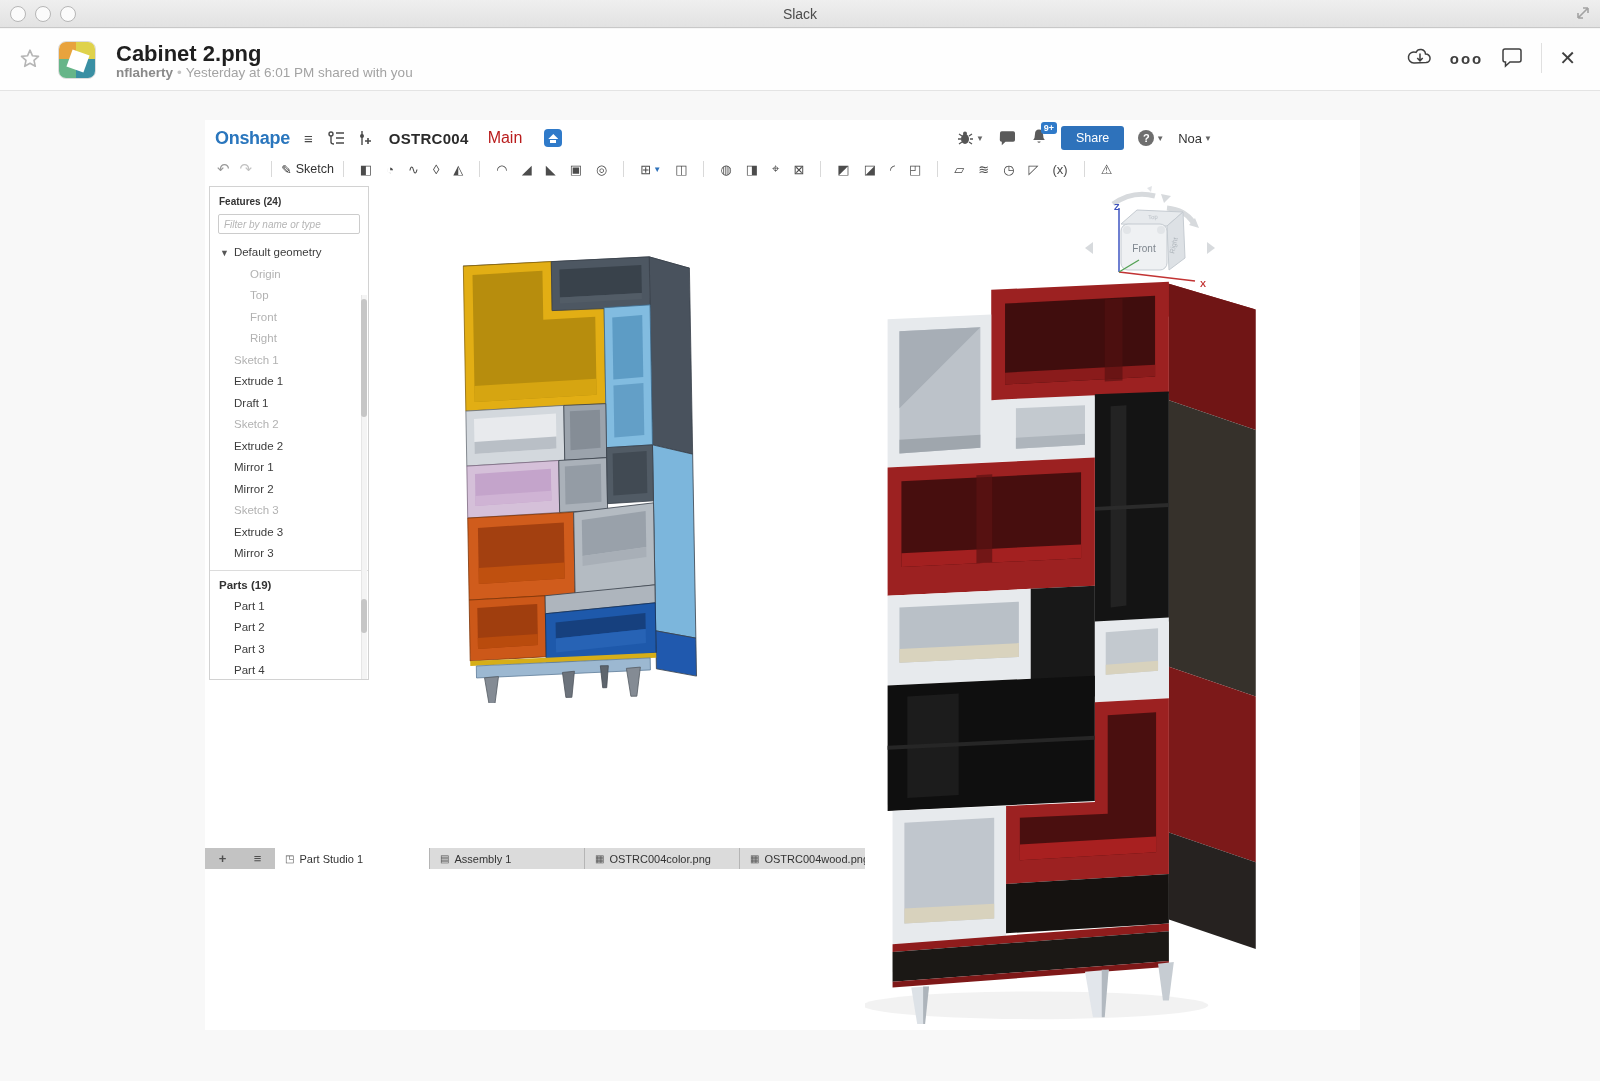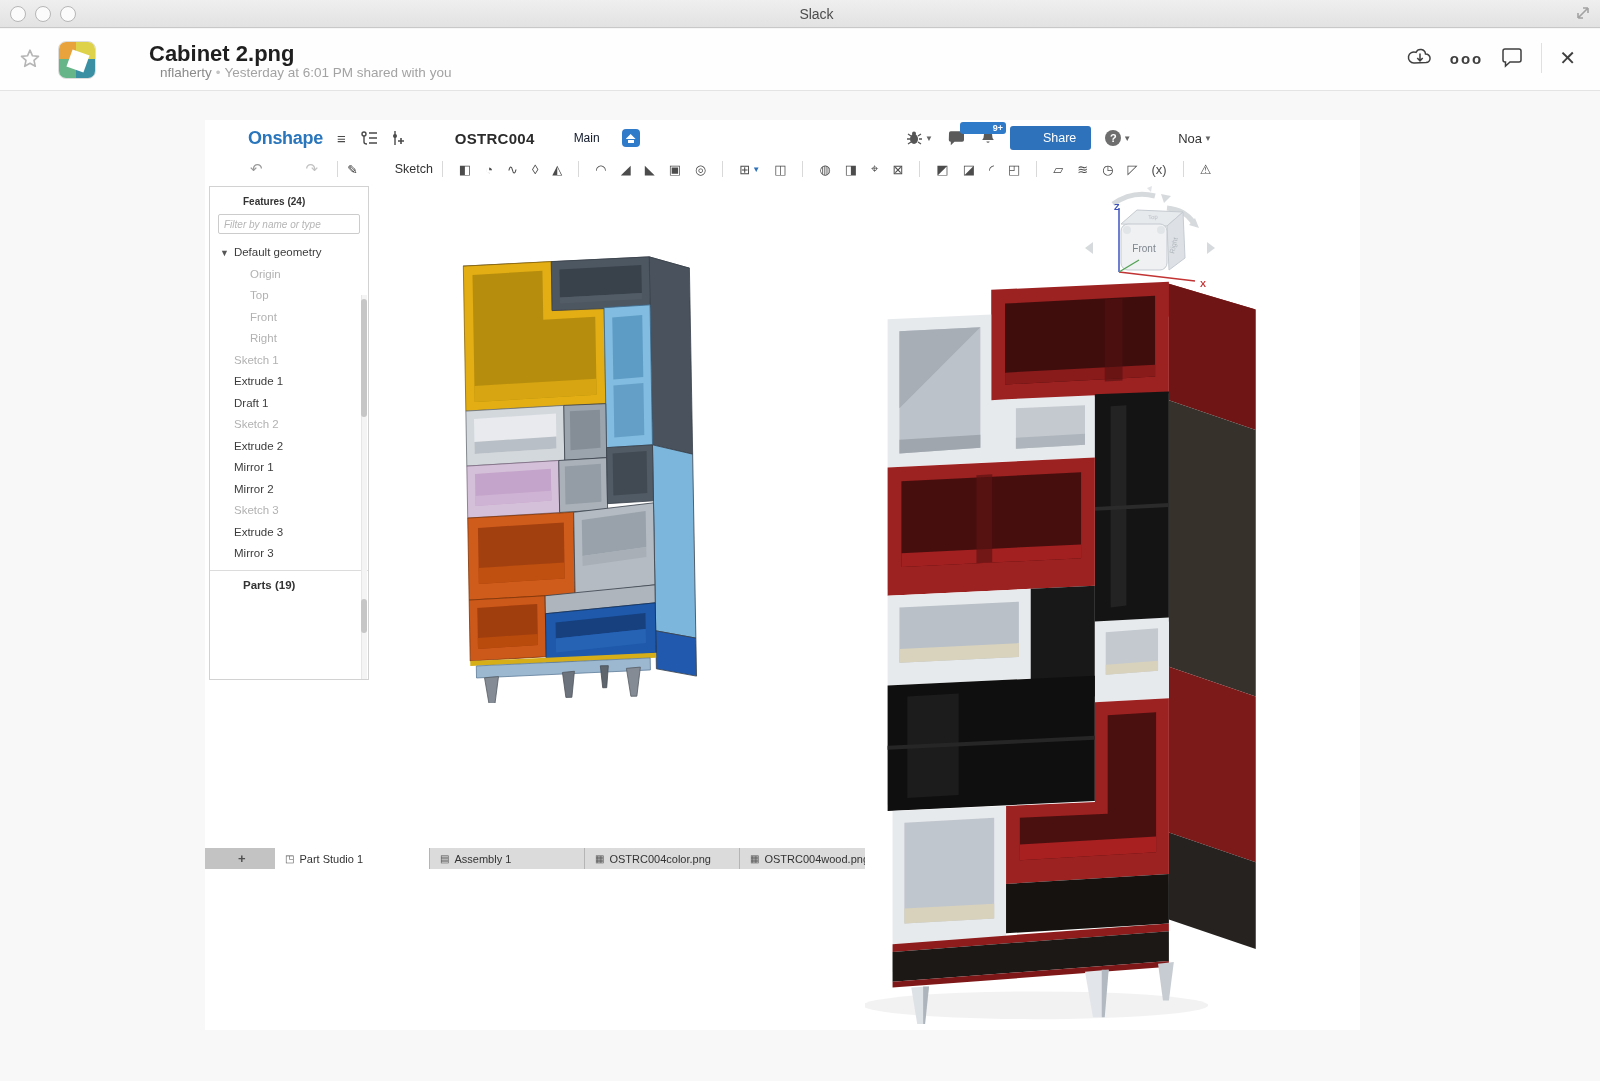--- a/index.html
+++ b/index.html
@@ -15,38 +15,38 @@
 
   
   .file-header { position:absolute; left:0; top:29px; width:1600px; height:62px; background:#fefefe; border-bottom:1px solid #e4e4e4; }
   .star { position:absolute; left:18px; top:18px; width:24px; height:24px; color:#b9b9b9; }
   .thumb { position:absolute; left:58px; top:12px; width:38px; height:38px; border-radius:8px; overflow:hidden; background:#fff; border:1px solid #ddd; }
   .thumb .q { position:absolute; width:19px; height:19px; }
   .q1{left:0;top:0;background:#e8a33d;} .q2{right:0;top:0;background:#dfd24b;} .q3{left:0;bottom:0;background:#66b588;} .q4{right:0;bottom:0;background:#3a8fa3;}
   .thumb .diamond { position:absolute; left:10px; top:10px; width:18px; height:18px; background:#fff; transform:rotate(20deg); }
   .file-title { position:absolute; left:116px; top:12px; font-size:22px; font-weight:bold; color:#1f1f1f; }
   .file-sub { position:absolute; left:116px; top:36px; font-size:13.5px; color:#a3a3a3; }
-  .file-sub b { color:#8a8a8a; font-weight:normal;margin-left:44px; }
+  .file-sub b { color:#8a8a8a; font-weight:bold; }
   .file-sub .dot { color:#c4c4c4; padding:0 4px; }
   .hdr-actions { position:absolute; right:24px; top:14px; display:flex; align-items:center; gap:17px; color:#3f3f3f; }
   .hdr-actions svg { display:block; }
   .dots { font-size:15px; letter-spacing:2px; font-weight:bold; color:#3f3f3f; }
   .hdiv { width:1px; height:30px; background:#e0e0e0; }
   .close-x { font-size:20px; color:#3f3f3f; }
 
   
   .content { position:absolute; left:0; top:91px; width:1600px; height:990px; background:#f8f8f8; }
 
   
   .shot { position:absolute; left:205px; top:29px; width:1155px; height:910px; background:#ffffff; }
   .os-topbar { position:absolute; left:0; top:0; width:100%; height:36px; background:#fff; display:flex; align-items:center; padding-left:10px; }
   .os-logo { font-size:18px; font-weight:bold; color:#2a76bd; letter-spacing:-.3px; }
   .os-ico { color:#4a4a4a; font-size:15px; margin-left:14px; }
   .os-doc { font-size:15px; font-weight:bold; color:#2b2b2b; margin-left:18px; letter-spacing:.3px; }
-  .os-ws { font-size:12px; color:#0f172a; margin-left:6px; }
+  .os-ws { font-size:16px; color:#b91c1c; margin-left:19px; }
   .edu-badge { width:18px; height:18px; background:#2f7ac9; border-radius:4px; margin-left:22px; position:relative; }
   .edu-badge::before { content:""; position:absolute; left:4px; top:5px; width:10px; height:5px; background:#fff; clip-path:polygon(50% 0,100% 100%,0 100%); }
   .edu-badge::after { content:""; position:absolute; left:6px; top:11px; width:6px; height:3px; background:#fff; }
   .os-right { position:absolute; right:148px; top:0; height:36px; display:flex; align-items:center; gap:14px; }
   .caret { font-size:8px; color:#666; margin-left:2px; }
   .bell-wrap { position:relative; }
   .nbadge { position:absolute; right:-10px; top:-6px; background:#2f7ac9; color:#fff; font-size:9px; font-weight:bold; padding:1px 3px; border-radius:3px; }
   .share-btn { background:#2e72bb; color:#fff; font-size:12.5px; padding:5px 15px; border-radius:3px; border:none; }
   .help-circ { width:16px; height:16px; border-radius:50%; background:#6e6e6e; color:#fff; font-size:11px; font-weight:bold; text-align:center; line-height:16px; }
   .os-user { font-size:13px; color:#333; }
@@ -75,21 +75,21 @@
   .tabstrip { position:absolute; left:0; top:728px; width:690px; height:21px; background:#cfcfcf; display:flex; z-index:2; }
   .tab-btns { width:70px; background:#c3c3c3; display:flex; align-items:center; justify-content:space-around; color:#4f4f4f; font-size:13px; }
   .os-tab { display:flex; align-items:center; gap:5px; font-size:11px; color:#333; padding:0 10px; border-right:1px solid #b5b5b5; background:#dbdbdb; min-width:0; white-space:nowrap; overflow:hidden; }
   .os-tab.active { background:#fff; }
   .os-tab .tico { font-size:10px; color:#555; }
 
   .cad-svg { position:absolute; left:250px; top:128px; z-index:1; }
   .cube-svg { position:absolute; left:878px; top:66px; z-index:6; }
   .render-box { position:absolute; left:660px; top:150px; width:440px; height:760px; background:#fff; z-index:5; }
 
-  .label { user-select:none;padding-left:33px; }
+  .label { user-select:none; }
 </style>
 </head>
 <body>
 
 <div class="window">
 
   <div class="titlebar">
     <div class="traffic t1"></div>
     <div class="traffic t2"></div>
     <div class="traffic t3"></div>
@@ -237,20 +237,26 @@
             <div class="tree-row" style="padding-left: 24px;">Draft 1</div>
             <div class="tree-row muted" style="padding-left: 24px;">Sketch 2</div>
             <div class="tree-row" style="padding-left: 24px;">Extrude 2</div>
             <div class="tree-row" style="padding-left: 24px;">Mirror 1</div>
             <div class="tree-row" style="padding-left: 24px;">Mirror 2</div>
             <div class="tree-row muted" style="padding-left: 24px;">Sketch 3</div>
             <div class="tree-row" style="padding-left: 24px;">Extrude 3</div>
             <div class="tree-row" style="padding-left: 24px;">Mirror 3</div>
           </div>
         <div class="parts-head label">Parts (19)</div>
+        <div id="parts-list">
+            <div class="tree-row" style="padding-left: 24px;">Part 1</div>
+            <div class="tree-row" style="padding-left: 24px;">Part 2</div>
+            <div class="tree-row" style="padding-left: 24px;">Part 3</div>
+            <div class="tree-row" style="padding-left: 24px;">Part 4</div>
+          </div>
         <div class="scroll-track"></div>
         <div class="scroll-thumb" style="top:112px; height:118px;"></div>
         <div class="scroll-thumb" style="top:412px; height:34px;"></div>
       </div>
 
       <svg class="cad-svg" width="265" height="455" viewBox="0 0 265 455">
         <g transform="rotate(-1 132 227)" stroke="#39414b" stroke-width="0.8" stroke-linejoin="round">
           <polygon points="12,16 198,10 238,22 52,28" fill="#5b6571"></polygon>
           <polygon points="198,10 238,22 238,208 198,198" fill="#49525d"></polygon>
           <polygon points="198,198 238,208 238,392 198,384" fill="#7cb6dc"></polygon>

